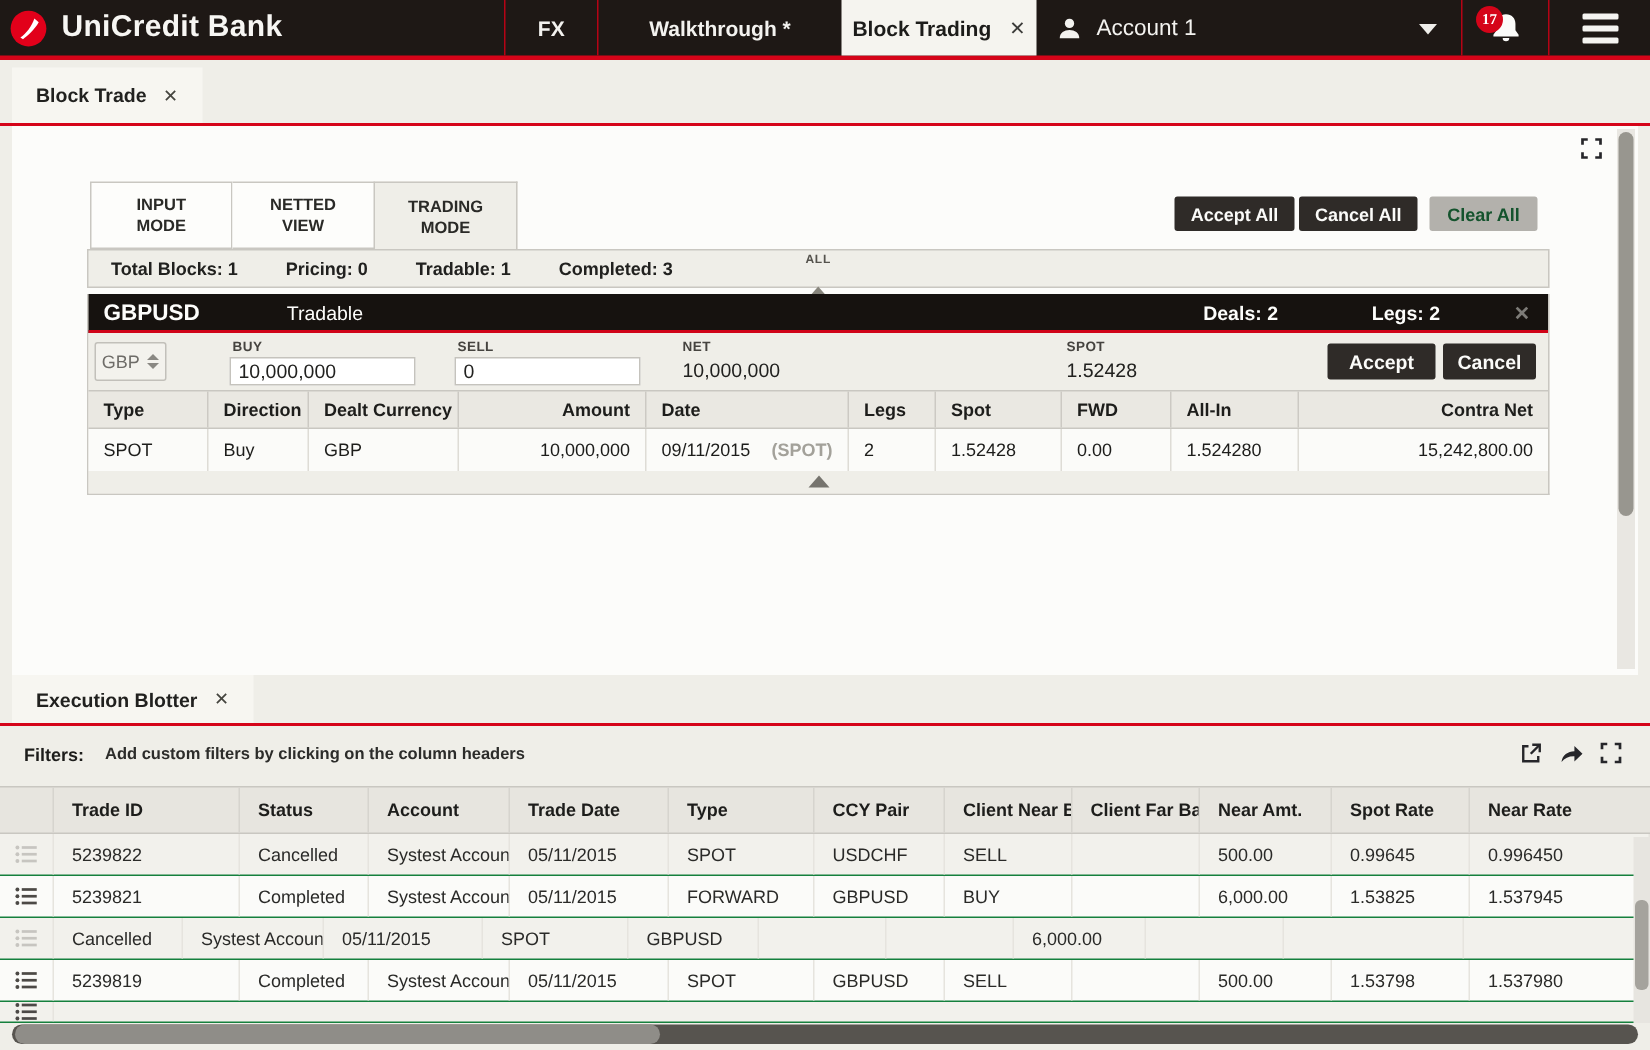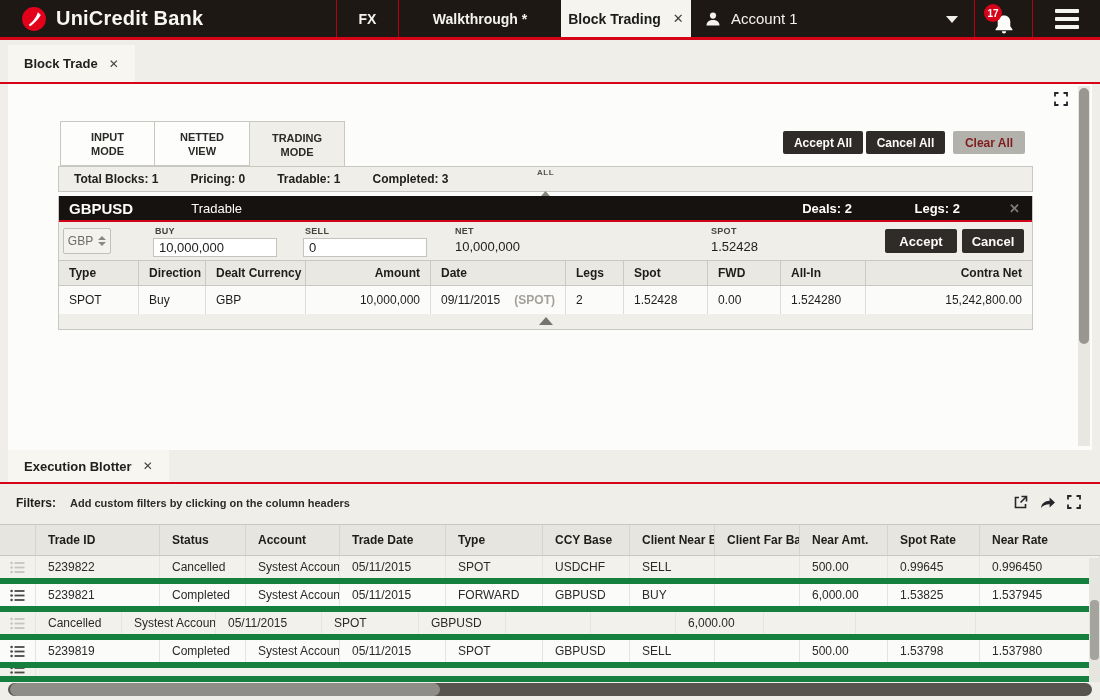--- a/index.html
+++ b/index.html
@@ -1,32 +1,32 @@
 <!DOCTYPE html>
 <html><head>
 <meta charset="utf-8">
 <style>
   * { box-sizing: border-box; margin: 0; padding: 0; }
   html,body { width:1100px; height:700px; overflow:hidden; }
   body { font-family:"Liberation Sans", sans-serif; background:#efeee8; position:relative; color:#1d1d1b; }
 
   
   .topbar { position:absolute; top:0; left:0; width:1100px; height:40px; background:#1e1815; border-bottom:3px solid #d50419; display:flex; align-items:stretch; }
-  .brand { width:336px; display:flex; align-items:center; padding-left:21px; gap:9px; }
+  .brand { width:336px; display:flex; align-items:center; padding-left:6px; gap:9px; }
   .brand-logo { width:26px; height:26px; flex:0 0 26px; }
   .brand-name { color:#f7f6f3; font-size:20px; font-weight:bold; letter-spacing:.2px; }
   .tb-div { width:1px; background:#b50315; }
   .tb-item { display:flex; align-items:center; justify-content:center; color:#f3f2ef; font-weight:bold; font-size:14px; cursor:pointer; }
   .tb-fx { width:61px; }
   .tb-walk { width:162px; }
   .tb-tab-active { width:130px; background:#f5f4ef; color:#1c1c1a; display:flex; align-items:center; justify-content:center; gap:12px; font-weight:bold; font-size:14px; }
   .tb-tab-active .x { font-size:13px; font-weight:normal; color:#3c3c3a; }
   .tb-account { flex:1; display:flex; align-items:center; padding-left:14px; gap:10px; position:relative; color:#f3f2ef; font-size:15px; }
   .caret-down { position:absolute; right:16px; top:16px; width:0; height:0; border-left:6px solid transparent; border-right:6px solid transparent; border-top:7px solid #efeeea; }
-  .tb-bell { width:57px; position:relative; display:flex; align-items:flex-end; justify-content:center; }
+  .tb-bell { width:57px; position:relative; display:flex; align-items:center; justify-content:center;font-family:Liberation Serif, serif; }
   .badge { position:absolute; top:4px; left:9px; width:18px; height:18px; background:#d50419; border-radius:50%; color:#fff; font-size:10px; font-weight:bold; display:flex; align-items:center; justify-content:center; }
   .tb-burger { width:67px; display:flex; flex-direction:column; gap:4px; align-items:center; justify-content:center; }
   .tb-burger i { display:block; width:24px; height:4px; background:#f5f4f1; border-radius:1px; }
 
   
   .tabstrip { position:absolute; left:0; width:1100px; }
   .sub-tab { position:absolute; left:8px; top:0; background:#f7f6f1; display:flex; align-items:center; gap:11px; padding:0 16px; font-weight:bold; font-size:13px; color:#21211f; cursor:pointer; }
   .sub-tab .x { font-weight:normal; font-size:12px; color:#45453f; }
   .red-rule { position:absolute; left:0; width:1100px; height:2px; background:#d50419; }
 
@@ -35,21 +35,21 @@
   .fs-icon { position:absolute; cursor:pointer; }
   .vscroll { position:absolute; right:2px; top:2px; width:12px; height:360px; background:#e9e7e2; }
   .vscroll .thumb { position:absolute; left:1px; width:10px; background:#98968f; border-radius:5px; }
 
   .modes { position:absolute; left:52px; top:37px; display:flex; }
   .mode-tab { width:95px; height:45px; background:#fdfdfb; border:1px solid #c9c7c1; border-left-width:0; display:flex; flex-direction:column; align-items:center; justify-content:center; font-size:11px; font-weight:bold; color:#2a2a27; line-height:14px; cursor:pointer; }
   .mode-tab:first-child { border-left-width:1px; }
   .mode-tab.active { background:#efeee8; border-bottom:none; height:46px; }
 
   .hd-btn { position:absolute; height:23px; background:#2f2b28; color:#fbfbf9; border:none; border-radius:2px; font-family:inherit; font-weight:bold; font-size:12px; cursor:pointer; }
-  .hd-btn.disabled { background:#b3b1ac; color:#7f1d1d; }
+  .hd-btn.disabled { background:#b3b1ac; color:#14532d; }
 
   .summary { position:absolute; left:50px; top:82px; width:975px; height:26px; background:#efeee8; border:1px solid #c9c7c1; display:flex; align-items:center; gap:32px; padding-left:15px; font-size:12px; font-weight:bold; color:#21211f; }
   .all-toggle { position:absolute; left:50%; top:1px; transform:translateX(-50%); text-align:center; cursor:pointer; }
   .all-toggle .lbl { font-size:8px; font-weight:bold; color:#55534d; letter-spacing:.5px; display:block; line-height:9px; }
   .tri-up { width:0; height:0; border-left:7px solid transparent; border-right:7px solid transparent; border-bottom:8px solid #87857c; margin:0 auto; }
 
   
   .block { position:absolute; left:50px; top:112px; width:975px; border:1px solid #c9c7c1; border-top:none; background:#efeee8; }
   .block-bar { height:26px; background:#16120f; border-bottom:2px solid #d00318; display:flex; align-items:center; color:#fdfdfb; position:relative; }
   .block-pair { font-size:15px; font-weight:bold; margin-left:10px; }
@@ -84,21 +84,21 @@
 
   
   .filters-row { position:absolute; left:0; top:484px; width:1100px; height:38px; display:flex; align-items:center; }
   .filters-lbl { font-size:12px; font-weight:bold; margin-left:16px; }
   .filters-hint { font-size:11px; font-weight:bold; color:#2c2c2a; margin-left:14px; }
   .filters-icons { position:absolute; right:18px; top:10px; display:flex; gap:10px; }
   .filters-icons span { cursor:pointer; }
 
   .btable { position:absolute; left:0; top:524px; width:1100px; }
   .bt-header { display:flex; height:32px; background:#e7e5df; border-top:1px solid #c9c7c1; border-bottom:1px solid #c9c7c1; font-weight:bold; }
-  .bt-row { display:flex; height:28px; border-bottom:6px solid #15803d; cursor:pointer; }
+  .bt-row { display:flex; height:28px; border-bottom:1px solid #15803d; cursor:pointer; }
   .bt-row.alt { background:#f2f1ec; }
   .bt-row.plain { background:#fbfbf9; }
   .bt-cell { font-size:12px; display:flex; align-items:center; padding:0 12px; overflow:hidden; white-space:nowrap; border-right:1px solid #d6d4ce; }
   .bt-row .bt-cell { border-right:1px solid #e6e4de; color:#2a2a28; }
   .bt-cell.icon-cell { padding:0; justify-content:center; }
   .bw0{width:36px}.bw1{width:124px}.bw2{width:86px}.bw3{width:94px}.bw4{width:106px}.bw5{width:97px}
   .bw6{width:87px}.bw7{width:85px}.bw8{width:85px}.bw9{width:88px}.bw10{width:92px}.bw11{width:120px;border-right:none}
   .partial-row { height:14px; overflow:hidden; }
 
   .b-vscroll { position:absolute; right:0; top:558px; width:11px; height:124px; background:#e7e5e0; }
@@ -299,21 +299,21 @@
 </div>
 
 <div class="btable">
   <div class="bt-header">
     <span class="bt-cell icon-cell bw0"></span>
     <span class="bt-cell bw1">Trade ID</span>
     <span class="bt-cell bw2">Status</span>
     <span class="bt-cell bw3">Account</span>
     <span class="bt-cell bw4">Trade Date</span>
     <span class="bt-cell bw5">Type</span>
-    <span class="bt-cell bw6">CCY Base</span>
+    <span class="bt-cell bw6">CCY Pair</span>
     <span class="bt-cell bw7">Client Near Bas</span>
     <span class="bt-cell bw8">Client Far Base</span>
     <span class="bt-cell bw9">Near Amt.</span>
     <span class="bt-cell bw10">Spot Rate</span>
     <span class="bt-cell bw11">Near Rate</span>
   </div>
 
   <div class="bt-row alt">
     <span class="bt-cell icon-cell bw0">
       <svg width="15" height="13" viewBox="0 0 15 13">

